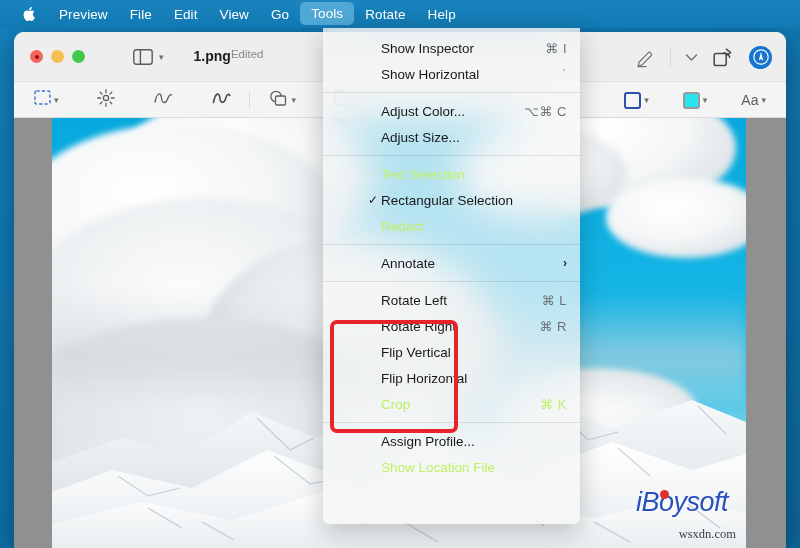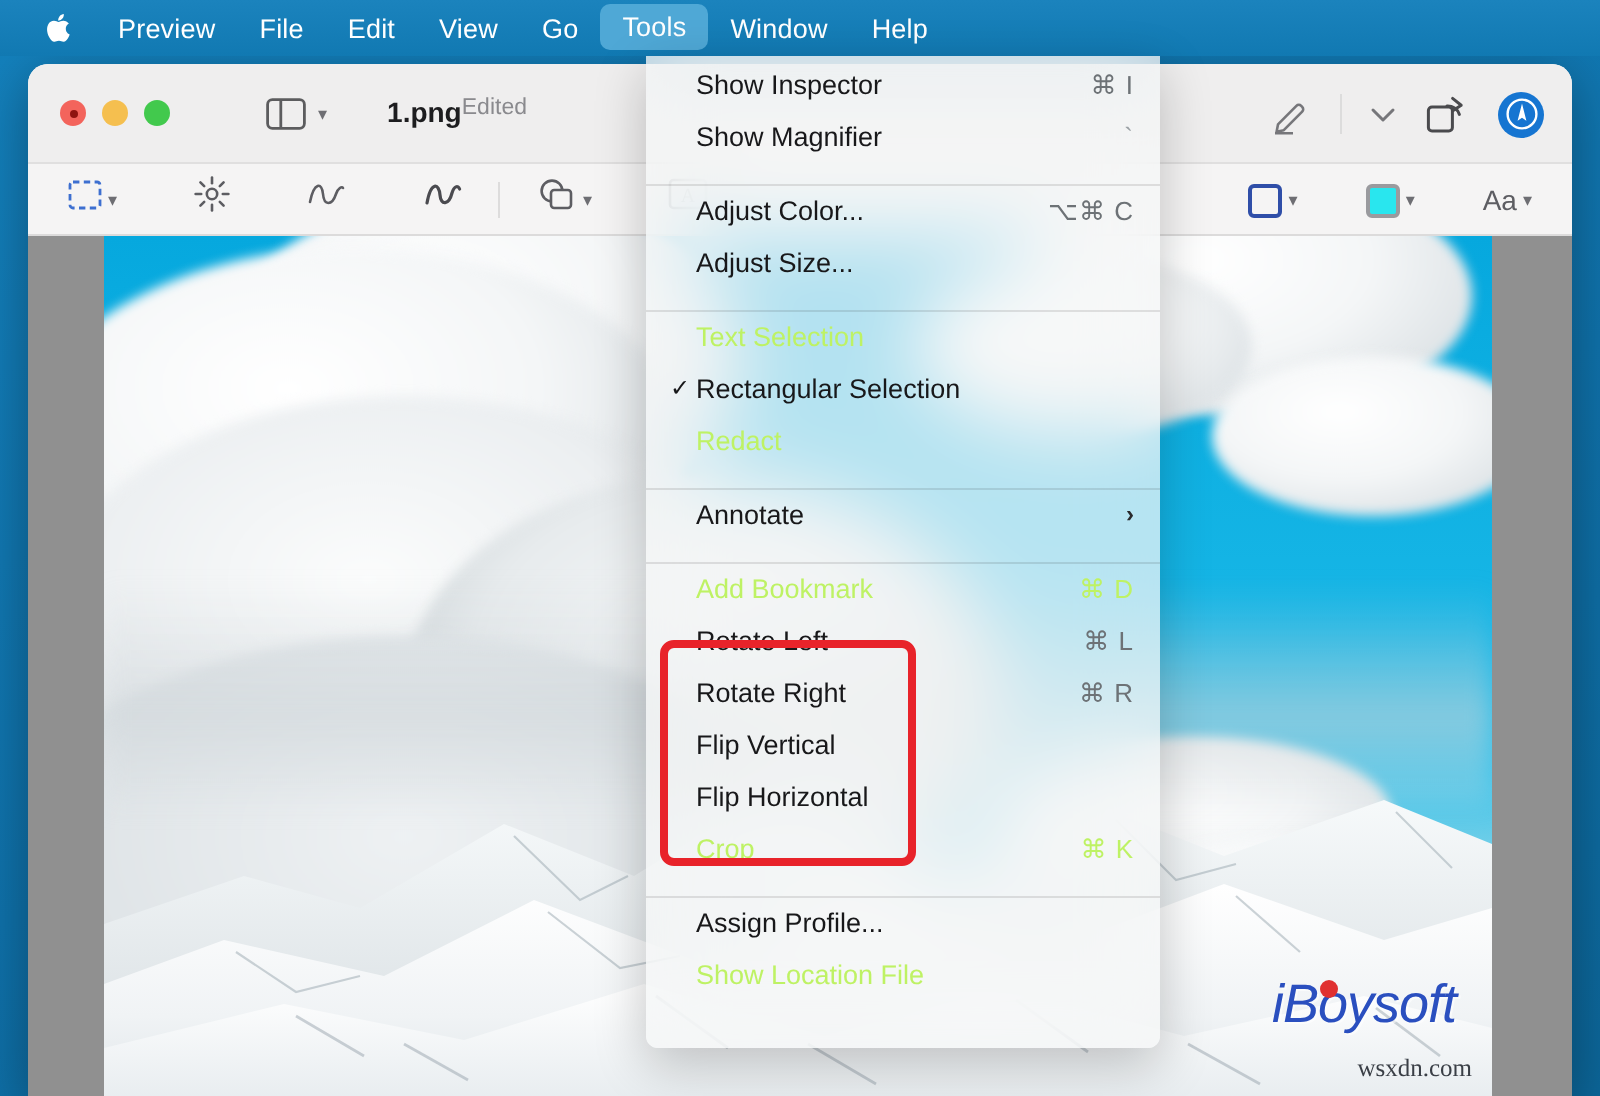--- a/index.html
+++ b/index.html
@@ -215,25 +215,26 @@
     -webkit-backdrop-filter: blur(18px);
     border-radius: 0 0 6px 6px;
     box-shadow: 0 8px 26px rgba(0,0,0,.22);
     z-index: 80;
     padding: 7px 0 7px 0;
     overflow: hidden;
   }
   .menu-row {
     position: relative;
     height: 26px;
-    display: flex; align-items: flex-start;
+    display: flex; align-items: center;
     padding: 0 13px 0 11px;
     font-size: 13.5px;
     color: #18181a;
     white-space: nowrap;
+    margin-left: 33px;
   }
   .menu-row .check {
     position: absolute; left: 12px;
     font-size: 12px; color: #18181a;
   }
   .menu-row .mlabel { margin-left: 14px; }
   .menu-row.disabled .mlabel,
   .menu-row.disabled .mkey { color: #bef264; }
   .mkey {
     margin-left: auto;
@@ -270,21 +271,21 @@
       <svg width="14" height="16" viewBox="0 0 14 16" aria-hidden="true">
         <path fill="#ffffff" d="M10.9 8.4c0-1.7 1.4-2.5 1.5-2.6-0.8-1.2-2.1-1.3-2.5-1.4-1.1-0.1-2.1 0.6-2.6 0.6-0.5 0-1.4-0.6-2.3-0.6-1.2 0-2.3 0.7-2.9 1.8-1.2 2.1-0.3 5.3 0.9 7 0.6 0.8 1.3 1.8 2.2 1.7 0.9 0 1.2-0.5 2.3-0.5 1 0 1.3 0.5 2.3 0.5 0.9 0 1.5-0.8 2.1-1.7 0.7-1 0.9-1.9 0.9-2-0.1 0-1.9-0.7-1.9-2.8zM9.2 3.3c0.5-0.6 0.8-1.4 0.7-2.3-0.7 0-1.6 0.5-2.1 1.1-0.4 0.5-0.8 1.4-0.7 2.2 0.8 0.1 1.6-0.4 2.1-1z"></path>
       </svg>
     </div>
     <div class="mb-item mb-bold">Preview</div>
     <div class="mb-item">File</div>
     <div class="mb-item">Edit</div>
     <div class="mb-item">View</div>
     <div class="mb-item">Go</div>
     <div class="mb-item active">Tools</div>
-    <div class="mb-item">Window</div>
+    <div class="mb-item">Rotate</div>
     <div class="mb-item">Help</div>
   </div>
 
   <div class="window">
 
     <div class="titlebar">
       <div class="traffic">
         <div class="dot red"></div>
         <div class="dot yellow"></div>
         <div class="dot green"></div>
@@ -494,21 +495,21 @@
     </div>
   </div>
 
   <div class="menu">
 
     <div class="menu-row">
       <span class="mlabel">Show Inspector</span>
       <span class="mkey">⌘ I</span>
     </div>
     <div class="menu-row">
-      <span class="mlabel">Show Magnifier</span>
+      <span class="mlabel">Show Horizontal</span>
       <span class="mkey dim">`</span>
     </div>
 
     <div class="menu-sep"></div>
 
     <div class="menu-row">
       <span class="mlabel">Adjust Color...</span>
       <span class="mkey">⌥⌘ C</span>
     </div>
     <div class="menu-row">
@@ -531,24 +532,20 @@
 
     <div class="menu-sep"></div>
 
     <div class="menu-row">
       <span class="mlabel">Annotate</span>
       <span class="submenu-arrow">›</span>
     </div>
 
     <div class="menu-sep"></div>
 
-    <div class="menu-row disabled">
-      <span class="mlabel">Add Bookmark</span>
-      <span class="mkey dim">⌘ D</span>
-    </div>
     <div class="menu-row">
       <span class="mlabel">Rotate Left</span>
       <span class="mkey">⌘ L</span>
     </div>
     <div class="menu-row">
       <span class="mlabel">Rotate Right</span>
       <span class="mkey">⌘ R</span>
     </div>
     <div class="menu-row">
       <span class="mlabel">Flip Vertical</span>

